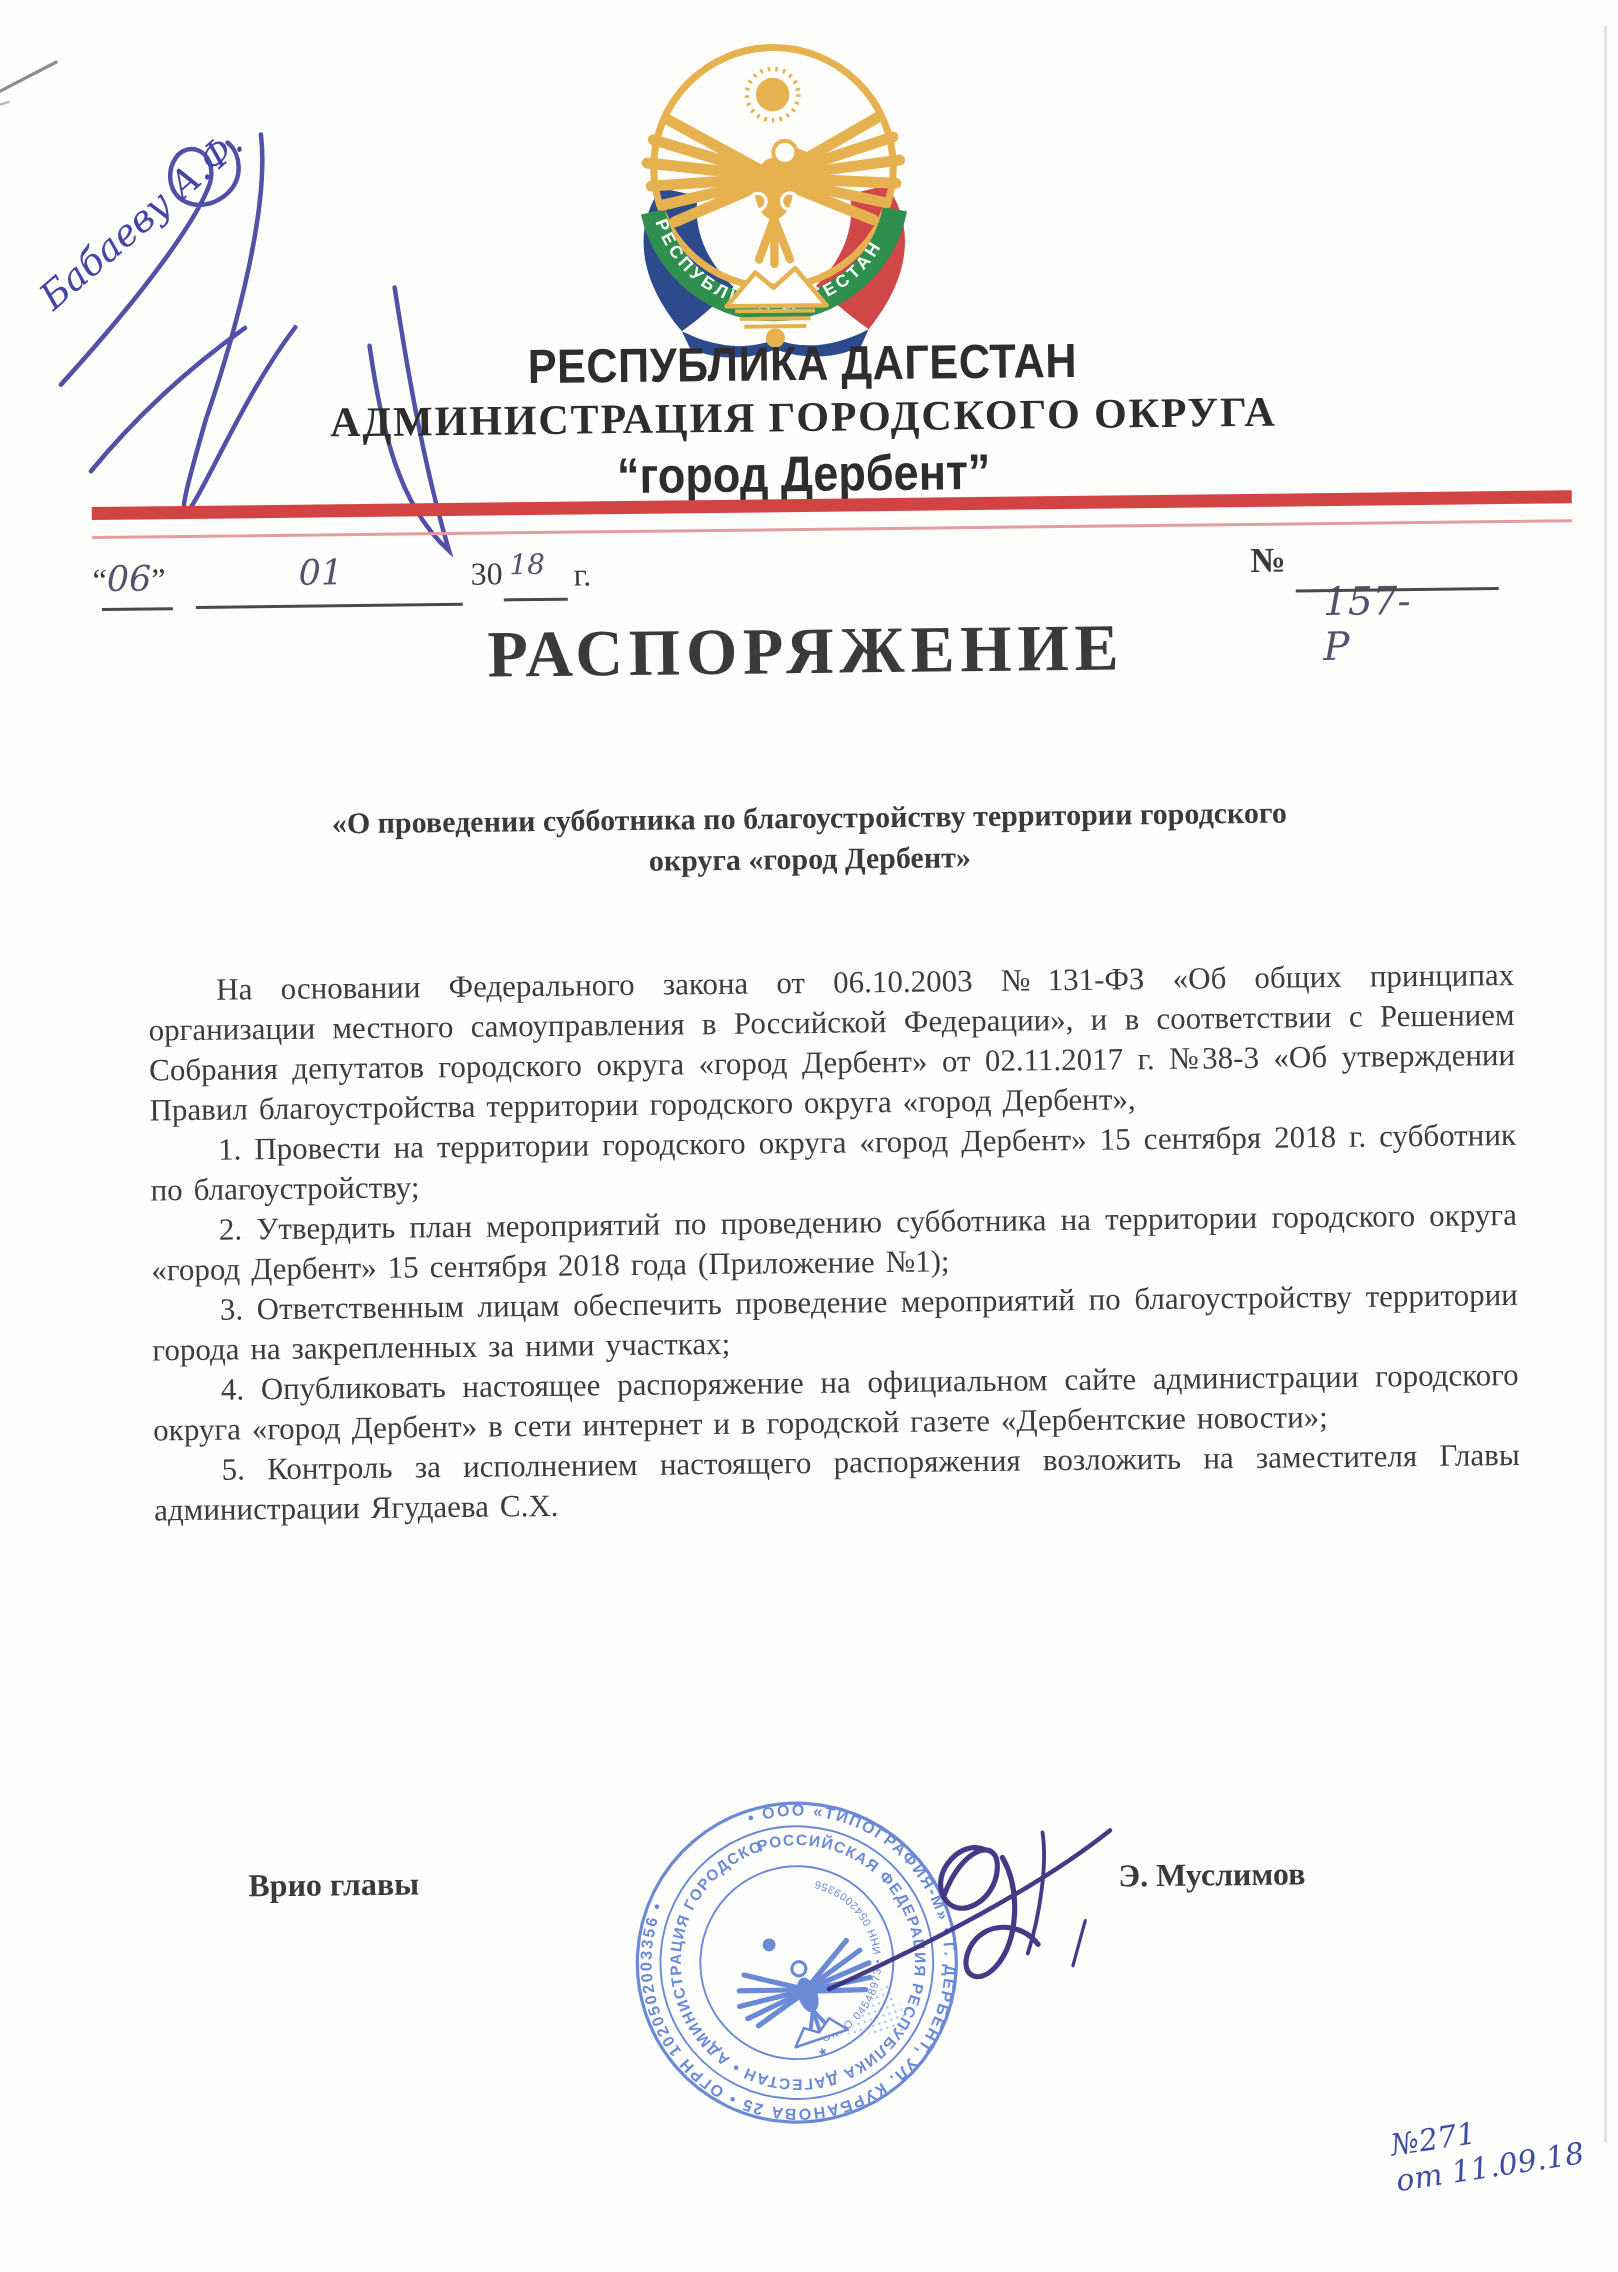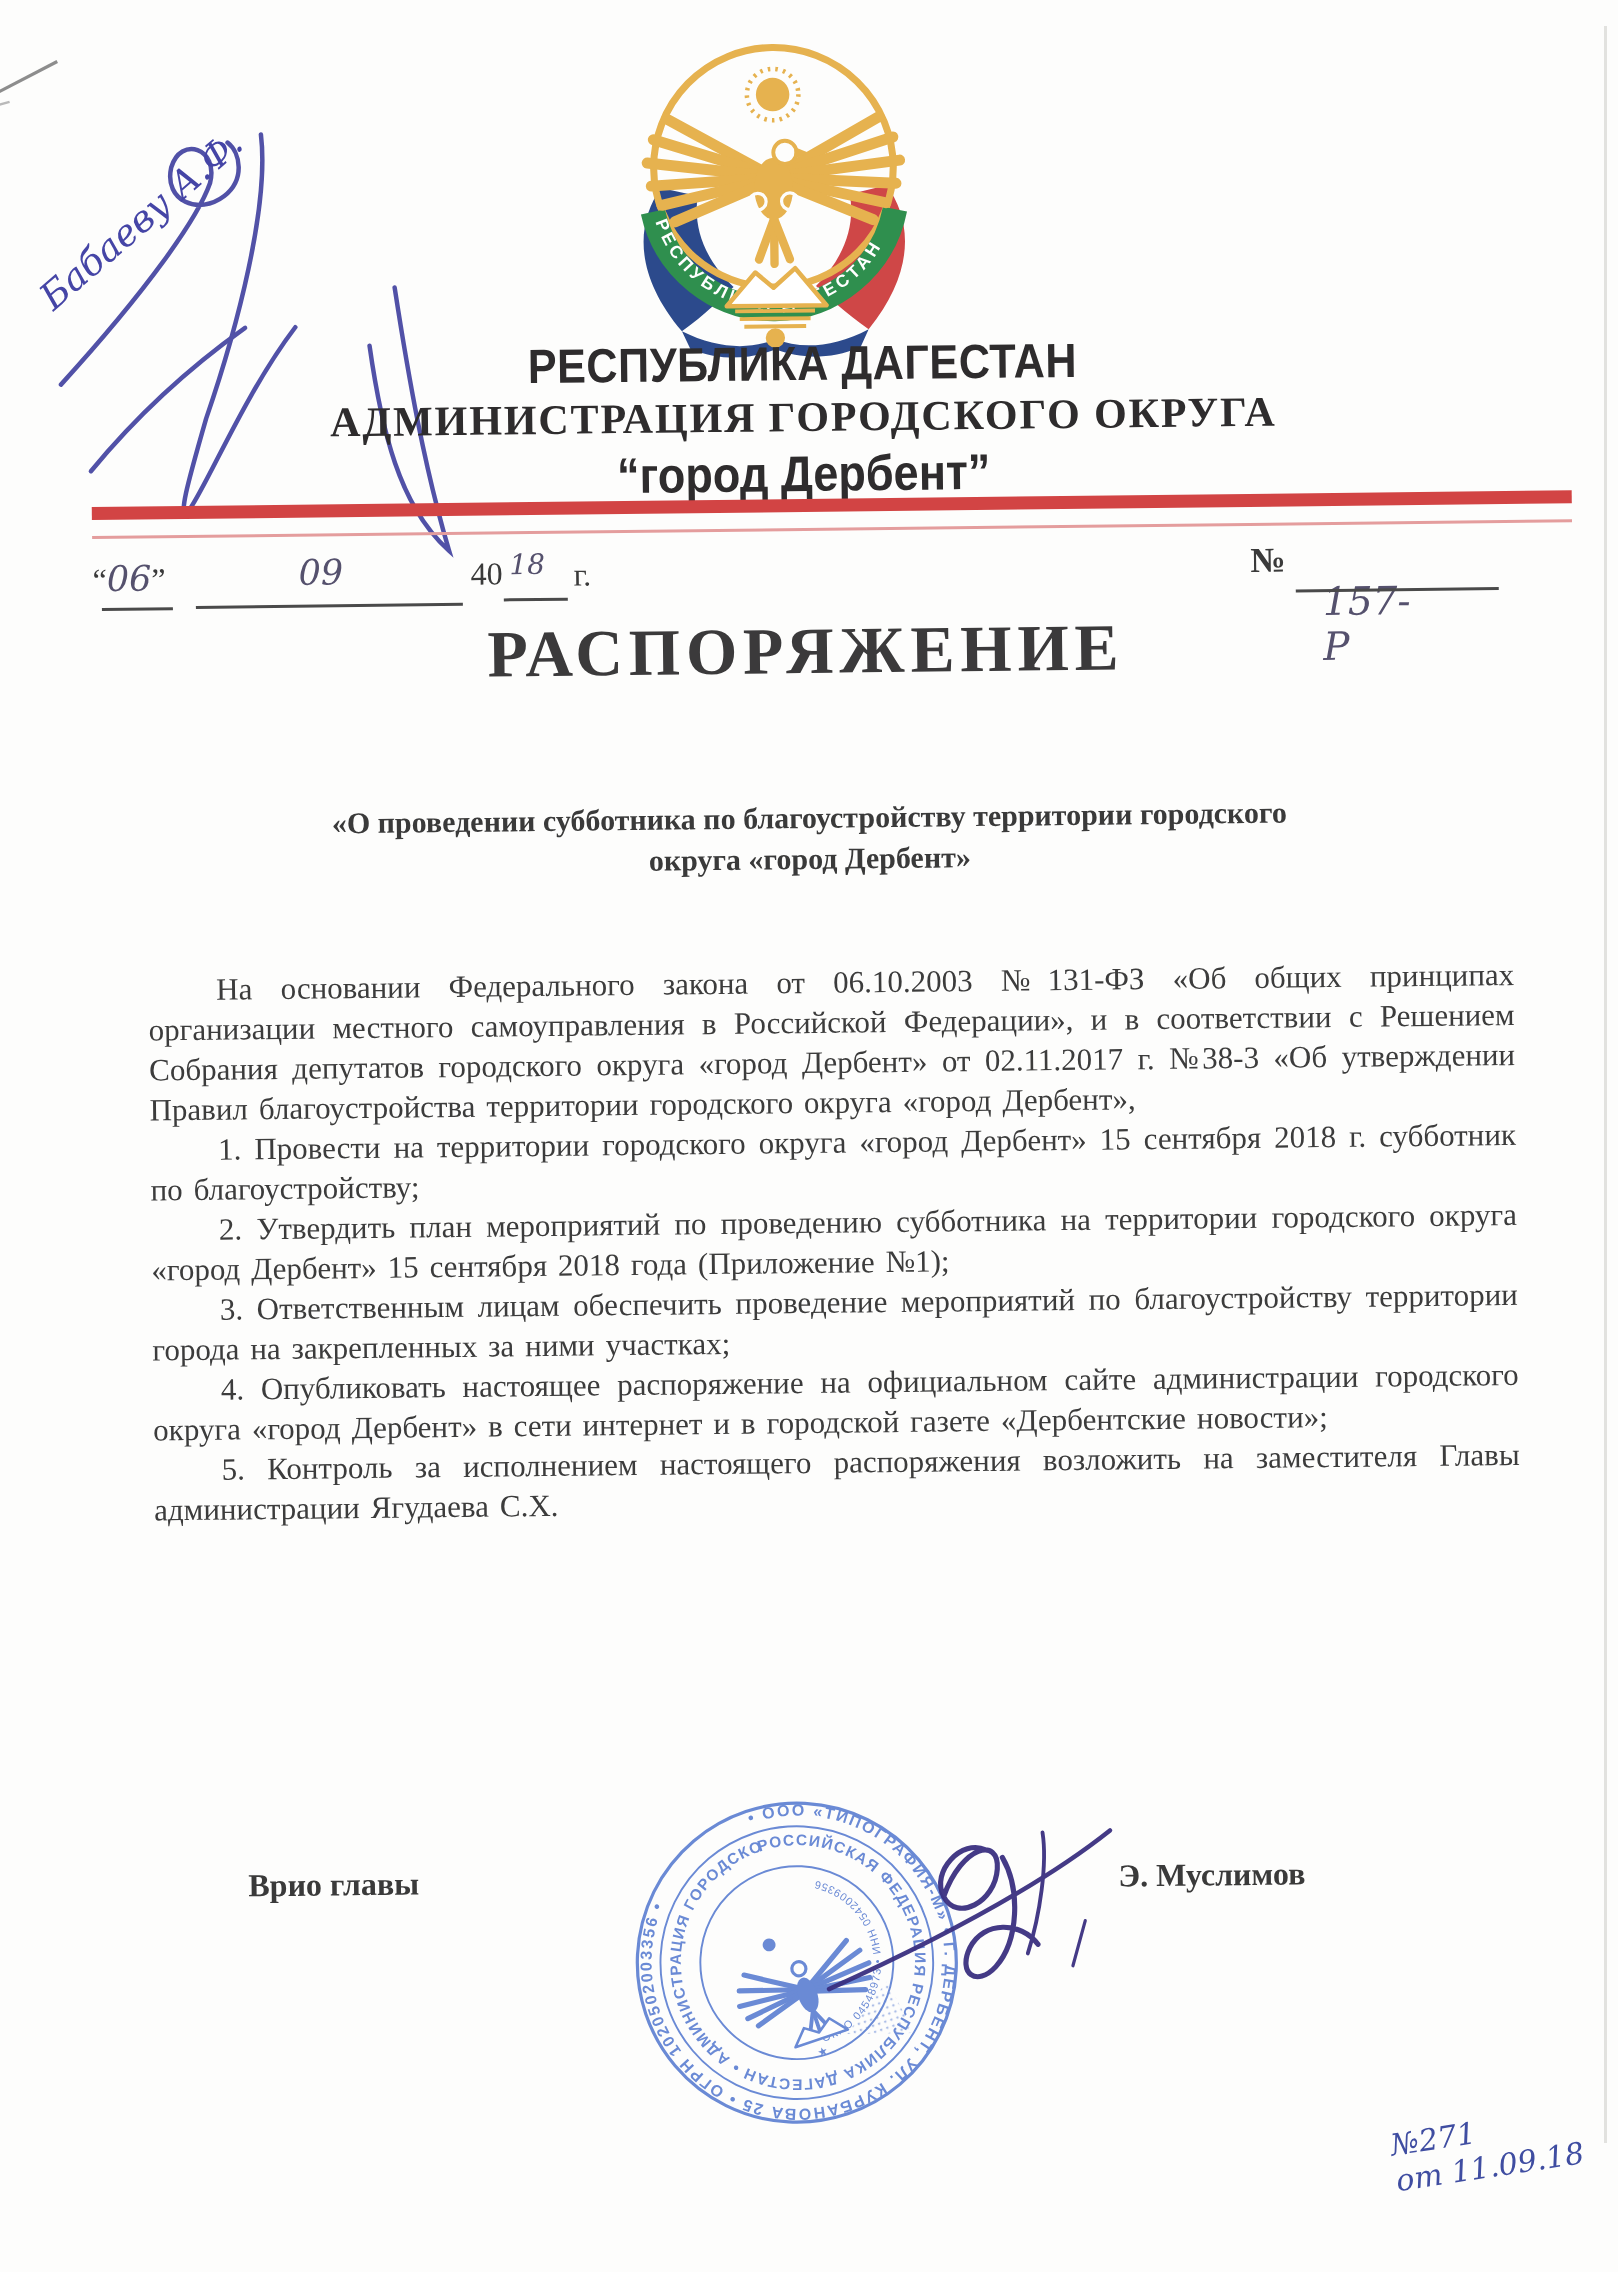--- a/index.html
+++ b/index.html
@@ -127,22 +127,22 @@
 
     <div class="abs hdr1"><span class="cond">РЕСПУБЛИКА ДАГЕСТАН</span></div>
     <div class="abs hdr2">АДМИНИСТРАЦИЯ ГОРОДСКОГО ОКРУГА</div>
     <div class="abs hdr3"><span class="cond">“город Дербент”</span></div>
 
     <div class="abs redline-thick"></div>
     <div class="abs redline-thin"></div>
 
     <div class="abs daterow">
       <span>“</span><span class="hand" style="font-size:35px;">06</span><span>”</span>
-      <span class="hand" style="position:absolute;left:206px;top:-3.9px;font-size:35px;">09</span>
-      <span style="position:absolute;left:378px;top:1.3px;">40</span>
+      <span class="hand" style="position:absolute;left:206px;top:-3.9px;font-size:35px;">01</span>
+      <span style="position:absolute;left:378px;top:1.3px;">30</span>
       <span class="hand" style="position:absolute;left:417px;top:-6.4px;font-size:28px;">18</span>
       <span style="position:absolute;left:481px;top:2.6px;">г.</span>
     </div>
     <div class="abs uline" style="left:106px;top:600px;width:71px;"></div>
     <div class="abs uline" style="left:200px;top:599px;width:267px;"></div>
     <div class="abs uline" style="left:508px;top:595px;width:64px;height:2.6px;"></div>
 
     <div class="abs numrow">
       <span>№</span>
       <span class="hand" style="position:absolute;left:72px;top:-9px;font-size:39px;font-weight:400;margin-top:48px;">157-Р</span>

